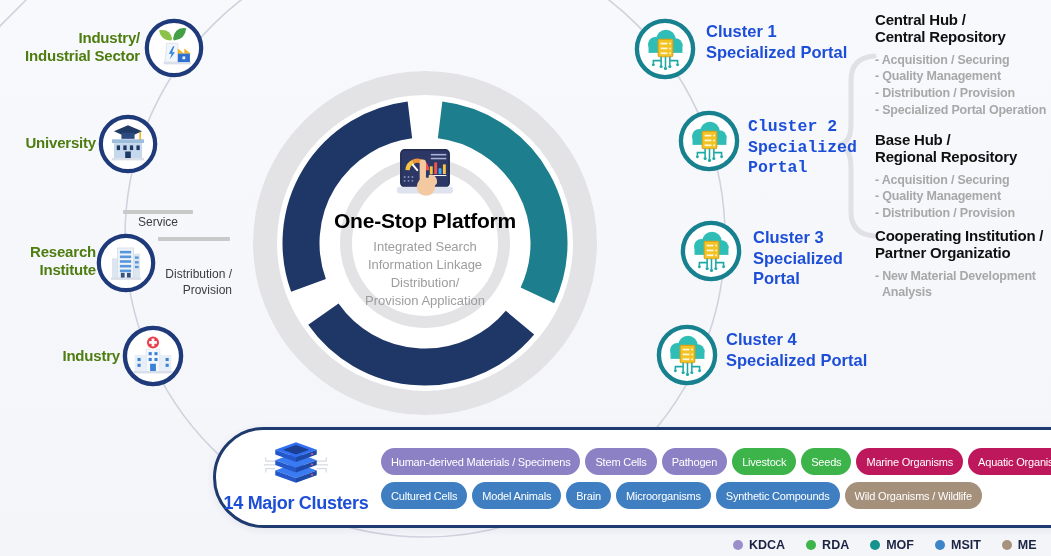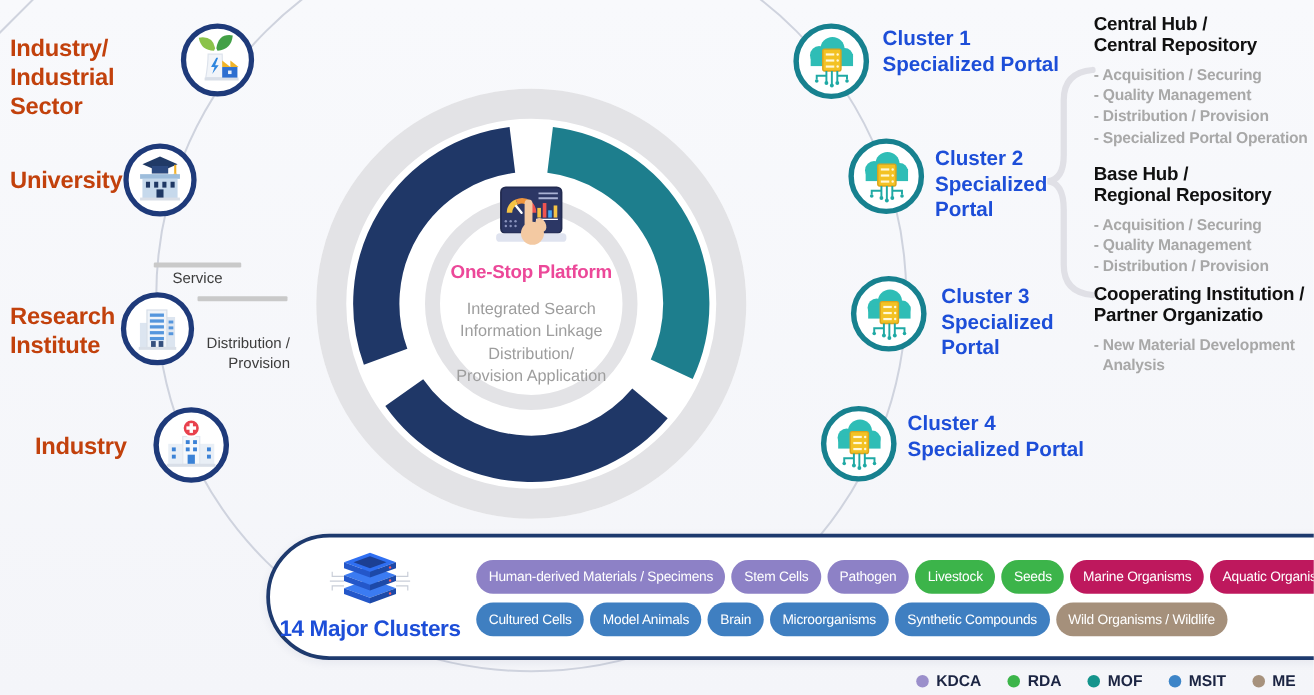--- a/index.html
+++ b/index.html
@@ -4,26 +4,26 @@
 <style>
   html,body{margin:0;padding:0;}
   body{
     width:1051px;height:556px;overflow:hidden;position:relative;
     background:linear-gradient(180deg,#f8f9fc 0%,#f4f5f9 100%);
     font-family:"Liberation Sans","DejaVu Sans",sans-serif;
   }
   .abs{position:absolute;}
   .pre{white-space:pre-line;}
   
-  .ent-label{color:#c2410c;font-weight:700;font-size:19px;line-height:1.2;text-align:left;letter-spacing:-0.2px;}
+  .ent-label{color:#4d7c0f;font-weight:700;font-size:15px;line-height:1.2;text-align:right;letter-spacing:-0.2px;}
   
   .flow-label{color:#3d3d3d;font-weight:400;font-size:12px;line-height:1.3;margin-top:24px;}
   .flow-bar{background:#c9c9c9;height:4px;border-radius:1px;}
   
-  .platform-title{color:#ec4899;font-weight:700;font-size:15px;text-align:center;letter-spacing:-0.2px;}
+  .platform-title{color:#000000;font-weight:700;font-size:21px;text-align:center;letter-spacing:-0.2px;}
   .platform-fn{color:#9d9d9d;font-size:13px;line-height:1.4;text-align:center;}
   
   .cluster-label{color:#1d4ed8;font-weight:700;font-size:16.5px;line-height:1.25;}
   
   .r-title{color:#101010;font-weight:700;font-size:15px;line-height:1.15;letter-spacing:-0.2px;}
   .r-item{color:#a8a8a8;font-weight:700;font-size:12.5px;line-height:1.35;letter-spacing:-0.2px;}
   .r-item.wrap{width:168px;text-indent:-7px;padding-left:7px;}
   
   .cluster-box{background:#ffffff;border:3px solid #1e3a6e;border-radius:52px;box-shadow:0 2px 8px rgba(25,40,90,.07);}
   .mc-title{color:#1d4ed8;font-weight:700;font-size:18px;text-align:center;letter-spacing:-0.3px;}
@@ -239,21 +239,21 @@
       <path d="M37 44 H45 V47"></path>
   </g>
   <g fill="#1fa9a4">
     <circle cx="28" cy="50" r="1.6"></circle>
       <circle cx="32.5" cy="52" r="1.6"></circle>
       <circle cx="37" cy="50" r="1.6"></circle>
     <circle cx="20" cy="48.3" r="1.5"></circle>
       <circle cx="45" cy="48.3" r="1.5"></circle>
   </g>
 </svg>
-<div class="abs cluster-label pre" style="left:748px;top:117px;width:120px;">Cluster 2
+<div class="abs cluster-label pre" style="left:748px;top:117px;width:120px;font-family:Liberation Mono, monospace;">Cluster 2
 Specialized
 Portal</div>
 
 <svg class="abs" style="left:680px;top:220px;" width="62" height="62" viewBox="0 0 64 64">
   <circle cx="32" cy="32" r="29" fill="#fff" stroke="#17818f" stroke-width="4.5"></circle>
   <g fill="#2fbdb6">
     <circle cx="22" cy="27" r="7.5"></circle>
       <circle cx="33" cy="22" r="10"></circle>
       <circle cx="43" cy="28" r="7"></circle>
     <rect x="15" y="26" width="35" height="10"></rect>

